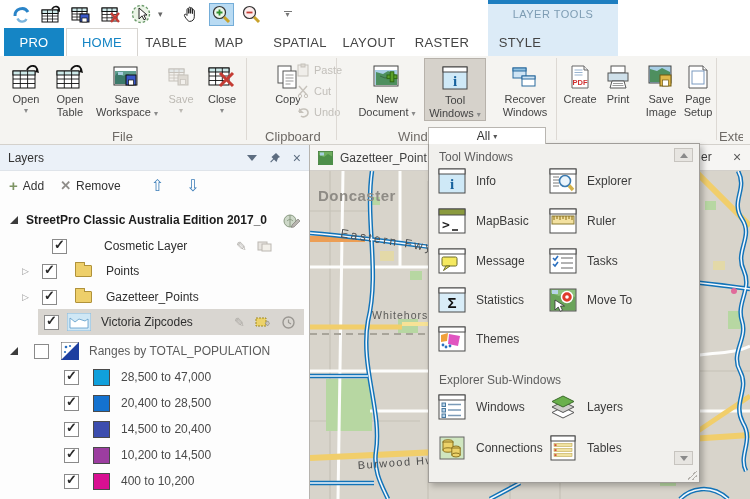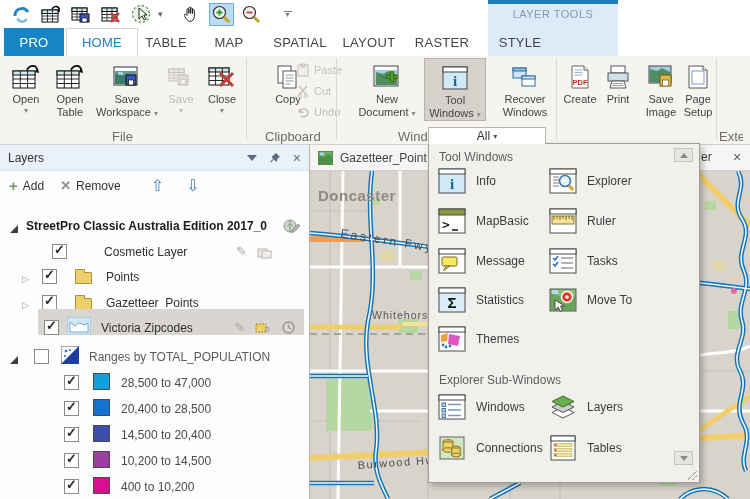--- a/index.html
+++ b/index.html
@@ -31,21 +31,21 @@
 .lp{position:absolute;left:0;top:145px;width:310px;height:354px;background:#fdfdfd;border-right:1px solid #b6b3ae}
 .lph{height:26px;background:#ebf1f8;border-bottom:1px solid #dfe4ea;display:flex;align-items:center;padding:0 8px;color:#333}
 .lph .hic{margin-left:auto;display:flex;align-items:center;gap:12px;color:#5d6d80}
 .htri{width:0;height:0;border-left:5px solid transparent;border-right:5px solid transparent;border-top:6px solid #5d6d80}
 .g-close{font-size:14px;color:#5d6d80;line-height:12px}
 .lptools{height:30px;display:flex;align-items:center;gap:16px;padding:0 9px;color:#333}
 .tool{display:flex;align-items:center;gap:5px}
 .g-add{color:#7e9464;font-weight:bold;font-size:15px;line-height:12px}
 .g-rem{color:#8f8d89;font-weight:bold;font-size:13px;line-height:12px}
 .g-up,.g-dn{color:#3f7fb9;font-size:16px;line-height:14px}
-.trow{position:absolute;left:0;width:308px;height:26px;display:flex;align-items:flex-end}
+.trow{position:absolute;left:0;width:308px;height:26px;display:flex;align-items:center}
 .trow.sel{background:#d9d6d1}
 .tlabel{font-size:12px;color:#2f2f2f;white-space:nowrap}
 .tlabel.b{font-weight:bold;color:#1c1c1c}
 .tlabel.gray{color:#5c5c5c}
 .exp-f{width:0;height:0;border-left:8px solid transparent;border-bottom:8px solid #3c3c3c}
 .exp-o{color:#9a9a9a;font-size:9px;line-height:9px}
 .exp-o::before{content:"▷"}
 .cb{width:15px;height:15px;background:#fff;border:1px solid #8a8a8a;position:relative;flex:none}
 .cb.on::after{content:"✓";position:absolute;left:1px;top:-3px;font-size:13px;font-weight:bold;color:#2b2b2b}
 .folder{width:17px;height:12px;background:#eecf6a;border:1px solid #b0923a;border-radius:1px;position:relative;flex:none}

